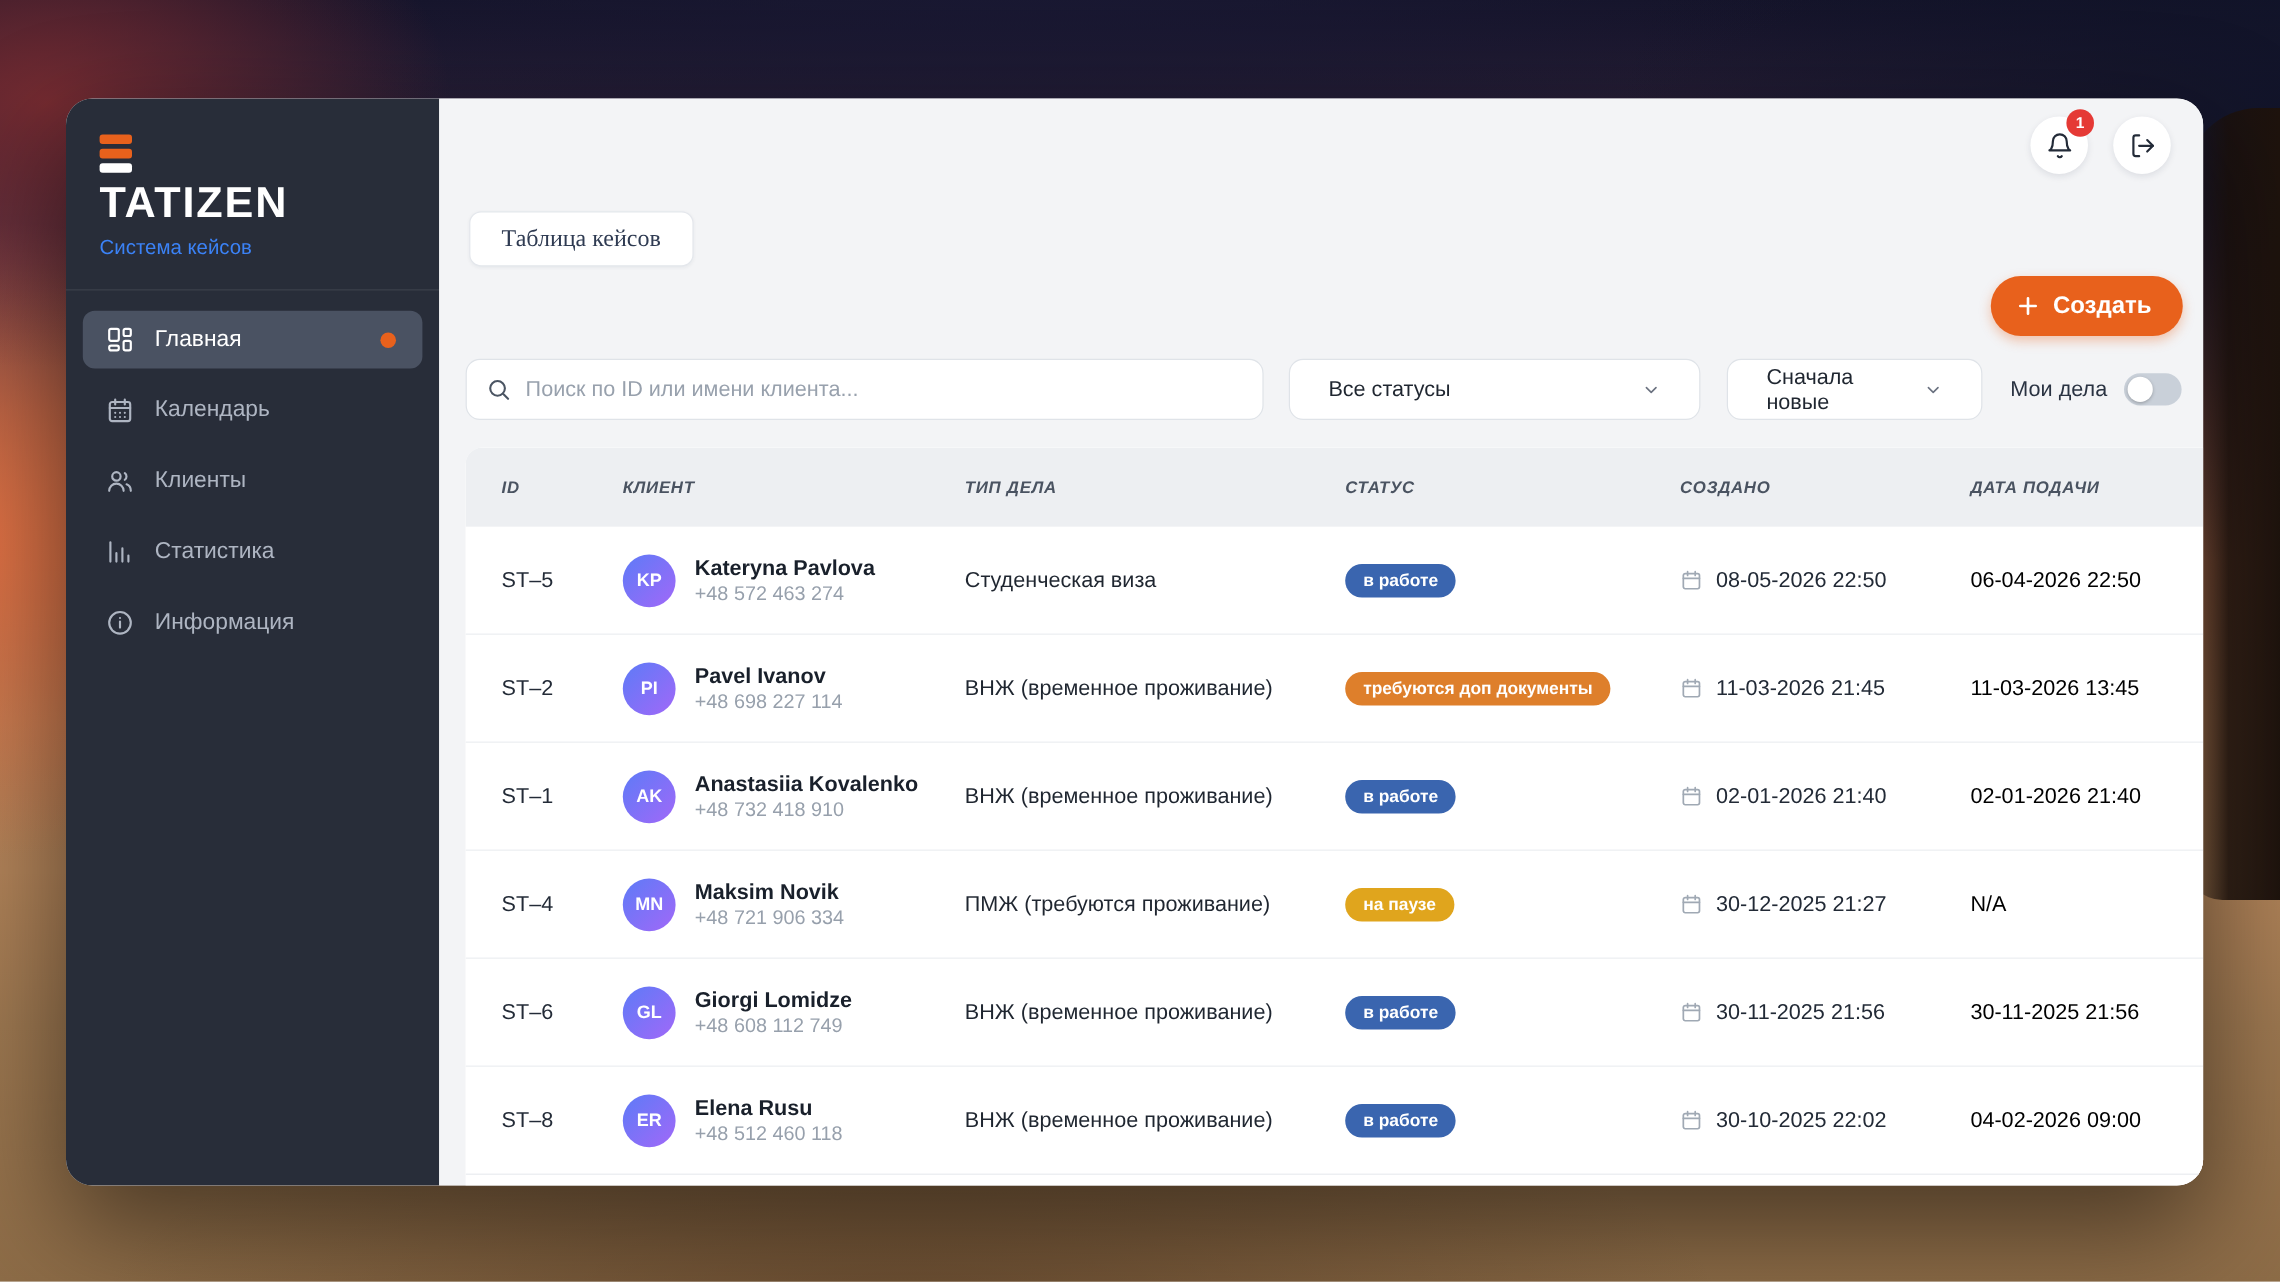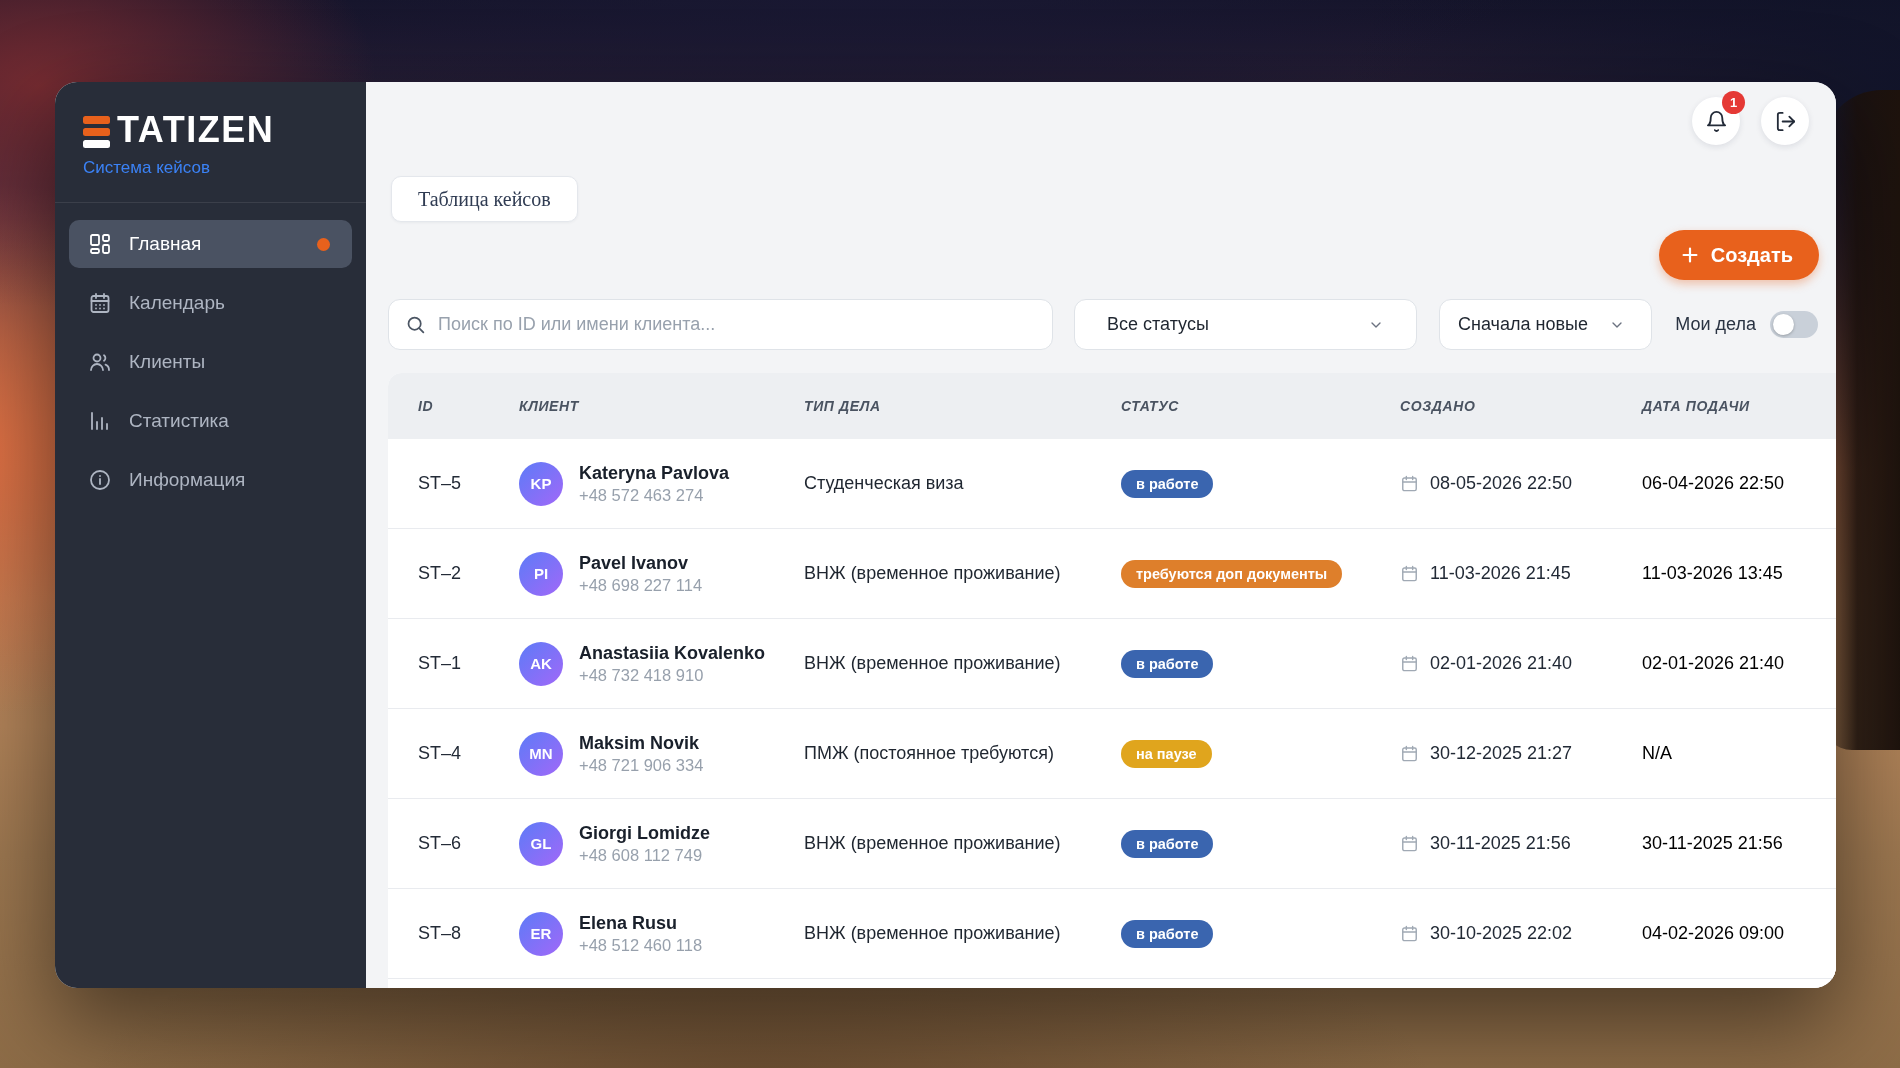--- a/index.html
+++ b/index.html
@@ -23,21 +23,21 @@
   
   .window {
     position:absolute; left:55px; top:82px; width:1781px; height:906px;
     border-radius:22px; overflow:hidden; display:flex;
     box-shadow:0 35px 90px rgba(0,0,0,0.5);
     background:#F3F4F6;
   }
   
   .sidebar { width:311px; flex:0 0 311px; background:#282D39; color:#fff; }
   .logo-area { padding:30px 28px 24px; }
-  .logo-row { display:flex; align-items:flex-end; gap:7px; }
+  .logo-row { display:flex; align-items:flex-start; gap:7px;flex-direction:column; }
   .logo-glyph { display:flex; flex-direction:column; gap:4px; }
   .logo-glyph i { display:block; width:27px; height:8px; border-radius:2.5px; }
   .logo-glyph i:nth-child(1),.logo-glyph i:nth-child(2){ background:#E8611C; }
   .logo-glyph i:nth-child(3){ background:#FFFFFF; }
   .logo-text { font-size:36px; font-weight:700; letter-spacing:1.5px; color:#FFFFFF; line-height:1; }
   .logo-subtitle { margin-top:10px; font-size:17px; color:#3b82f6; }
   .sidebar-divider { border-bottom:1px solid rgba(255,255,255,0.09); }
   .menu { padding:17px 14px; }
   .menu-item {
     display:flex; align-items:center; gap:16px; height:48px; padding:0 18px;
@@ -85,21 +85,21 @@
   }
   .search-box svg { width:21px; height:21px; stroke:#4B5563; fill:none; stroke-width:2; stroke-linecap:round; flex:0 0 auto; }
   .search-box input { border:none; outline:none; flex:1; font-size:18px; color:#0c4a6e; background:transparent; font-family:inherit; }
   .search-box input::placeholder { color:#98A1AD; }
   .select {
     height:51px; background:#fff; border:1px solid #DFE3E8; border-radius:12px;
     display:flex; align-items:center; font-size:18px; color:#1F2630; cursor:pointer;
   }
   .select svg { width:16px; height:16px; stroke:#6B7280; fill:none; stroke-width:2; stroke-linecap:round; stroke-linejoin:round; }
   .select.status { width:343px; margin-left:21px; padding:0 32px; justify-content:space-between; }
-  .select.sort { width:213px; margin-left:22px; padding:0 18px; gap:21px; }
+  .select.sort { width:213px; margin-left:22px; padding:0 32px; gap:21px; }
   .my-cases { margin-left:auto; display:flex; align-items:center; gap:14px; }
   .my-cases-label { font-size:18px; color:#2A3342; }
   .toggle { width:48px; height:27px; border-radius:14px; background:#C9D0D9; position:relative; cursor:pointer; }
   .toggle .knob { position:absolute; left:3px; top:3px; width:21px; height:21px; border-radius:50%; background:#fff; box-shadow:0 1px 3px rgba(0,0,0,0.25); }
   
   .table { position:absolute; left:22px; right:0; top:291px; bottom:0; background:#fff; border-radius:14px 0 0 0; overflow:hidden; }
   .t-grid { display:grid; grid-template-columns:131px 285px 317px 279px 242px 1fr; align-items:center; }
   .t-head { height:66px; background:#EDEFF2; }
   .t-head .t-cell { font-size:14px; font-weight:700; color:#4A5361; letter-spacing:0.6px; text-transform:uppercase;font-style:italic; }
   .t-cell:first-child { padding-left:30px; }
@@ -364,21 +364,21 @@
 
   <div class="t-grid t-row">
     <div class="t-cell cell-id">ST–4</div>
     <div class="t-cell client-cell">
       <span class="avatar">MN</span>
       <span>
         <div class="client-name">Maksim Novik</div>
         <div class="client-phone">+48 721 906 334</div>
       </span>
     </div>
-    <div class="t-cell cell-type">ПМЖ (постоянное требуются)</div>
+    <div class="t-cell cell-type">ПМЖ (требуются проживание)</div>
     <div class="t-cell">
       <span class="badge badge-amber">на паузе</span>
     </div>
     <div class="t-cell cell-created">
       <span style="display:flex">
         <svg viewBox="0 0 24 24">
                   <rect x="3.5" y="5" width="17" height="16" rx="2"></rect>
                   <path d="M8 3v4M16 3v4M3.5 10h17"></path>
                 </svg>
       </span>

